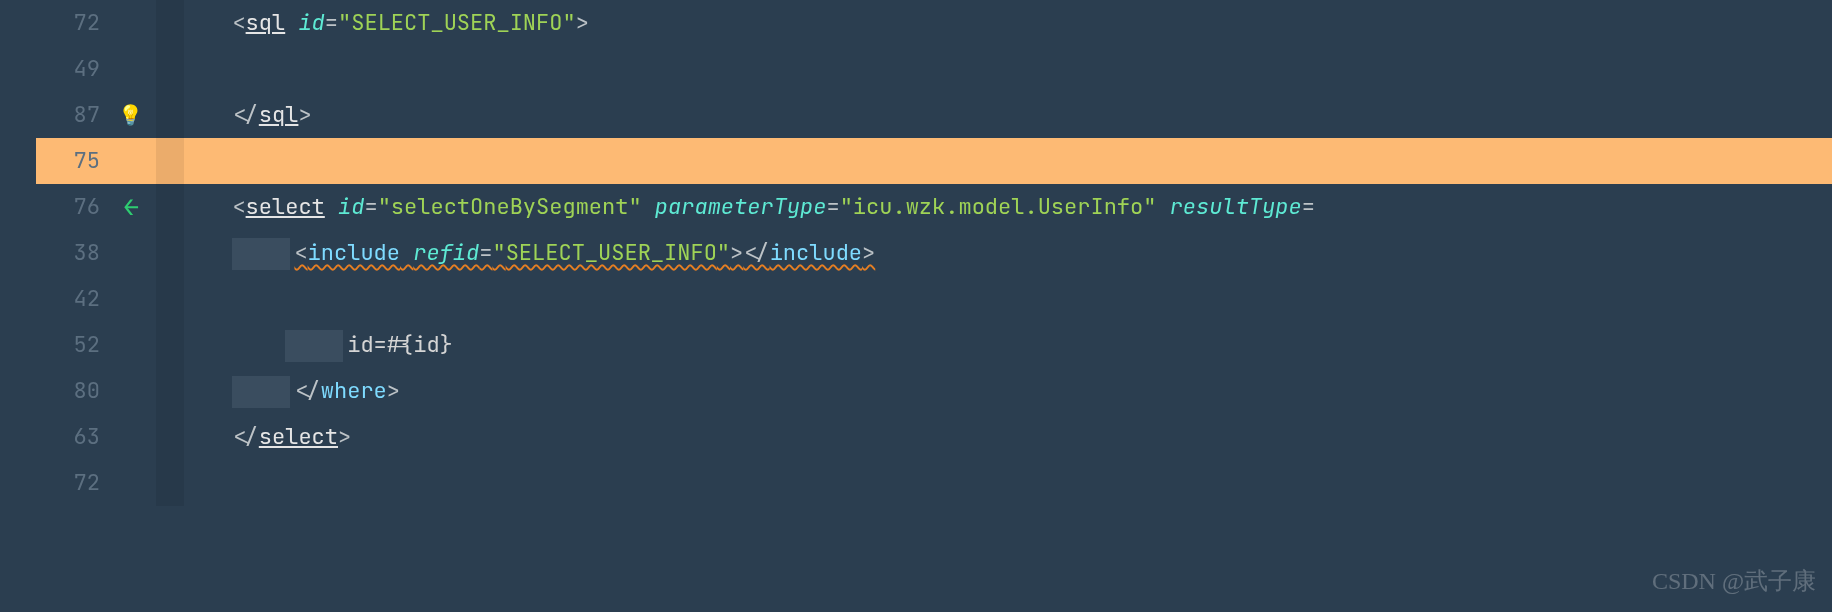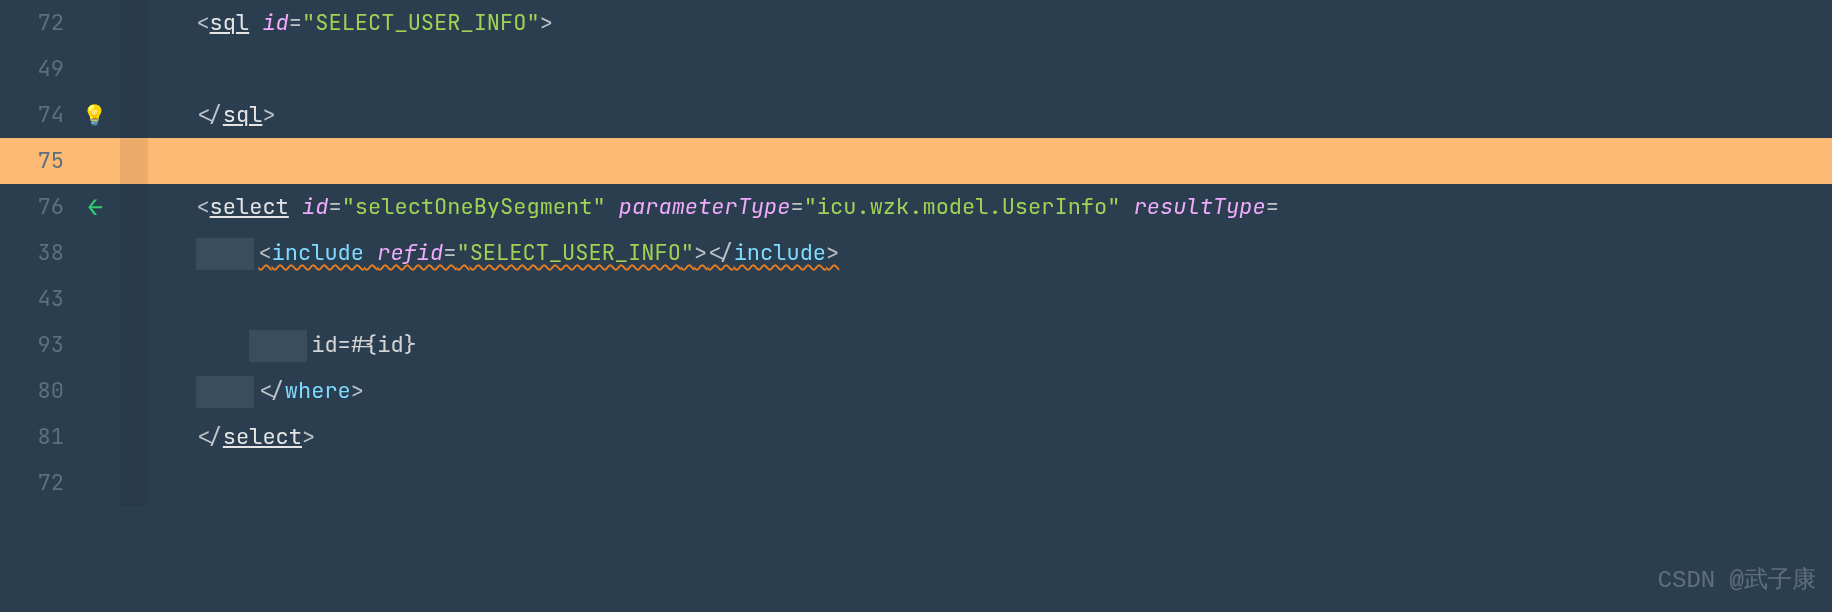--- a/index.html
+++ b/index.html
@@ -27,21 +27,21 @@
     background: #3a4d5f;
     width: 58px;
     height: 32px;
     vertical-align: middle;
     margin-right: 4px;
   }
   .highlight-line {
     background: #fdba74;
   }
   .tag { color: #e5e5e5; text-decoration: underline; }
-  .attr { color: #f0abfc; font-style: italic; }
+  .attr { color: #5eead4; font-style: italic; }
   .string { color: #9fd356; }
   .punct { color: #bdc3c7; }
   .text-plain { color: #d5d5d5; }
   .cyan-tag { color: #7fdbff; margin-top: 23px; }
   .wavy {
     text-decoration: underline wavy #e67e22;
     text-decoration-thickness: 2px;
     text-underline-offset: 4px;
   }
   .bulb {
@@ -50,21 +50,21 @@
   .arrow-left {
     color: #2ecc71;
     font-size: 26px;
     font-weight: bold;
   }
   .watermark {
     position: absolute;
     right: 16px;
     bottom: 8px;
     color: rgba(255,255,255,0.25);
-    font-family: Liberation Mono, monospace;
+    font-family: Liberation Serif, serif;
     font-size: 24px;
     font-style: normal;
   }
   .line {
     height: 46px;
     display: flex;
     align-items: center;
   }
   .gutter-block {
     width: 170px;
@@ -100,21 +100,21 @@
   .code-content {
     padding-left: 0;
     white-space: pre;
   }
 </style>
 </head>
 <body>
 
 <div class="editor">
 
-  <div style="position:absolute; top:0; left:0; right:0;">
+  <div style="position:absolute; top:0; left:0; right:0;padding-left:36px;">
   <div class="line">
     <div class="gutter-block">
       <div class="ln">72</div>
       <div class="icon-slot"></div>
       <div class="stripe-slot">
             <div class="stripe"></div>
           </div>
     </div>
     <div class="code-content">  <span class="punct">&lt;</span><span class="tag">sql</span><span> </span><span class="attr">id</span><span class="punct">=</span><span class="string">"</span><span class="string">SELECT_USER_INFO</span><span class="string">"</span><span class="punct">&gt;</span></div>
   </div>
@@ -124,21 +124,21 @@
       <div class="ln">49</div>
       <div class="icon-slot"></div>
       <div class="stripe-slot">
             <div class="stripe"></div>
           </div>
     </div>
   </div>
 
   <div class="line">
     <div class="gutter-block">
-      <div class="ln">74</div>
+      <div class="ln">87</div>
       <div class="icon-slot">
             <span class="bulb">💡</span>
           </div>
       <div class="stripe-slot">
             <div class="stripe"></div>
           </div>
     </div>
     <div class="code-content">  <span class="punct">&lt;/</span><span class="tag">sql</span><span class="punct">&gt;</span></div>
   </div>
 
@@ -172,31 +172,31 @@
       <div class="icon-slot"></div>
       <div class="stripe-slot">
             <div class="stripe"></div>
           </div>
     </div>
     <div class="code-content">  <span class="indent-marker"></span><span class="wavy"><span class="punct">&lt;</span><span class="cyan-tag">include</span><span> </span><span class="attr">refid</span><span class="punct">=</span><span class="string">"</span><span class="string">SELECT_USER_INFO</span><span class="string">"</span><span class="punct">&gt;</span><span class="punct">&lt;/</span><span class="cyan-tag">include</span><span class="punct">&gt;</span></span></div>
   </div>
 
   <div class="line">
     <div class="gutter-block">
-      <div class="ln">43</div>
-      <div class="icon-slot"></div>
-      <div class="stripe-slot">
-            <div class="stripe"></div>
-          </div>
-    </div>
-  </div>
-
-  <div class="line">
-    <div class="gutter-block">
-      <div class="ln">93</div>
+      <div class="ln">42</div>
+      <div class="icon-slot"></div>
+      <div class="stripe-slot">
+            <div class="stripe"></div>
+          </div>
+    </div>
+  </div>
+
+  <div class="line">
+    <div class="gutter-block">
+      <div class="ln">52</div>
       <div class="icon-slot"></div>
       <div class="stripe-slot">
             <div class="stripe"></div>
           </div>
     </div>
     <div class="code-content">      <span class="indent-marker"></span><span class="text-plain">id=#{id}</span></div>
   </div>
 
   <div class="line">
     <div class="gutter-block">
@@ -204,21 +204,21 @@
       <div class="icon-slot"></div>
       <div class="stripe-slot">
             <div class="stripe"></div>
           </div>
     </div>
     <div class="code-content">  <span class="indent-marker"></span><span class="punct">&lt;/</span><span class="cyan-tag">where</span><span class="punct">&gt;</span></div>
   </div>
 
   <div class="line">
     <div class="gutter-block">
-      <div class="ln">81</div>
+      <div class="ln">63</div>
       <div class="icon-slot"></div>
       <div class="stripe-slot">
             <div class="stripe"></div>
           </div>
     </div>
     <div class="code-content">  <span class="punct">&lt;/</span><span class="tag">select</span><span class="punct">&gt;</span></div>
   </div>
 
   <div class="line">
     <div class="gutter-block">

